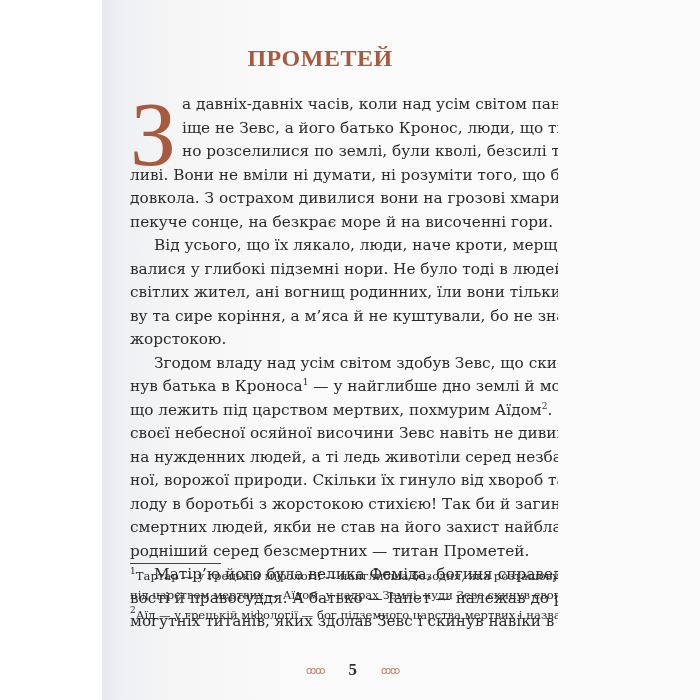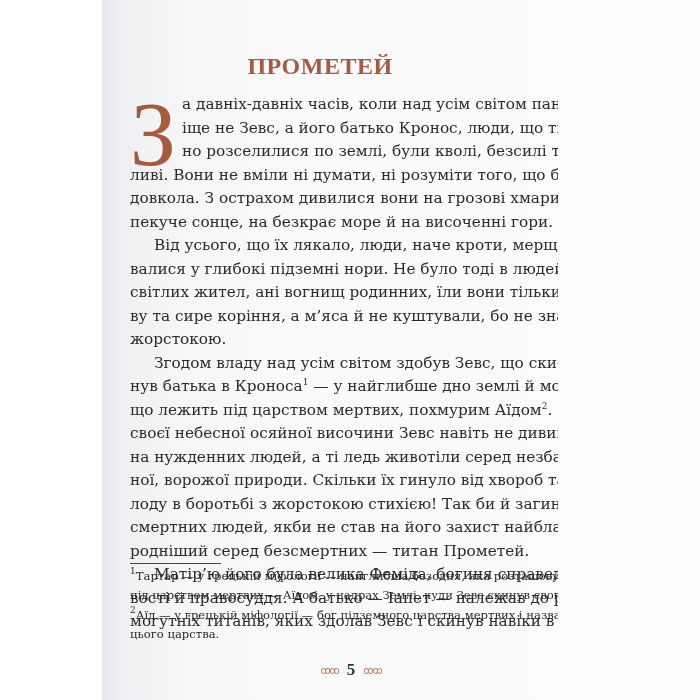--- a/index.html
+++ b/index.html
@@ -15,21 +15,21 @@
       left: 102px;
       top: 0;
       width: 598px;
       height: 700px;
       background: linear-gradient(90deg, #e6e8ee 0px, #eef0f3 20px, #f6f6f6 80px, #fafafa 200px, #fbfbfb 100%);
     }
     .title {
       position: absolute;
       left: 0;
       width: 640px;
-      top: 53px;
+      top: 45px;
       text-align: center;
       font-family: "Liberation Serif", "DejaVu Serif", serif;
       font-weight: bold;
       font-size: 24px;
       color: #a85a3e;
       letter-spacing: 0.5px;
     }
     .body-text {
       position: absolute;
       left: 130px;
@@ -103,22 +103,22 @@
       text-align-last: left;
     }
     .folio {
       position: absolute;
       left: 306px;
       top: 660px;
       width: 90px;
       height: 20px;
       display: flex;
       align-items: center;
-      justify-content: center;
-      gap: 8px;
+      justify-content: flex-start;
+      gap: 24px;
     }
     .ornament {
       font-family: "DejaVu Sans", sans-serif;
       font-size: 10px;
       color: #c27a5e;
       letter-spacing: -1px;
     }
     .page-number {
       font-family: "Liberation Serif", "DejaVu Serif", serif;
       font-weight: bold;
@@ -160,20 +160,19 @@
   <span class="line">вості й правосуддя. А батько — Іапет — належав до роду</span>
   <span class="line">могутніх титанів, яких здолав Зевс і скинув навіки в Тар-</span>
 </div>
 
 <div class="fn-rule"></div>
 
 <div class="footnotes">
   <span class="fn-line"><sup>1</sup><span>Тартар — у грецькій міфології — найглибша безодня, яка розташовується</span></span>
   <span class="fn-line">під царством мертвих — Аїдом, у надрах Землі, куди Зевс скинув свого</span>
   <span class="fn-line"><sup>2</sup><span>Аїд — у грецькій міфології — бог підземного царства мертвих і назва</span></span>
-  <span class="fn-line last">цього царства.</span>
 </div>
 
 <div class="folio">
   <span class="ornament">ꝏꝏ</span>
   <span class="page-number">5</span>
   <span class="ornament">ꝏꝏ</span>
 </div>
 
 </body></html>

